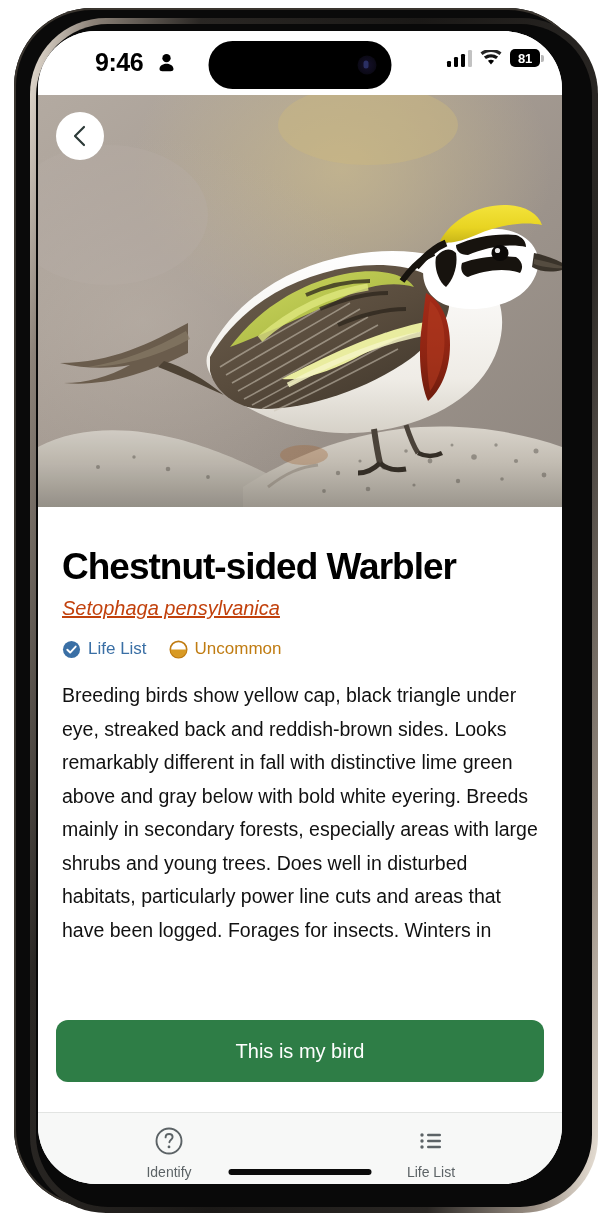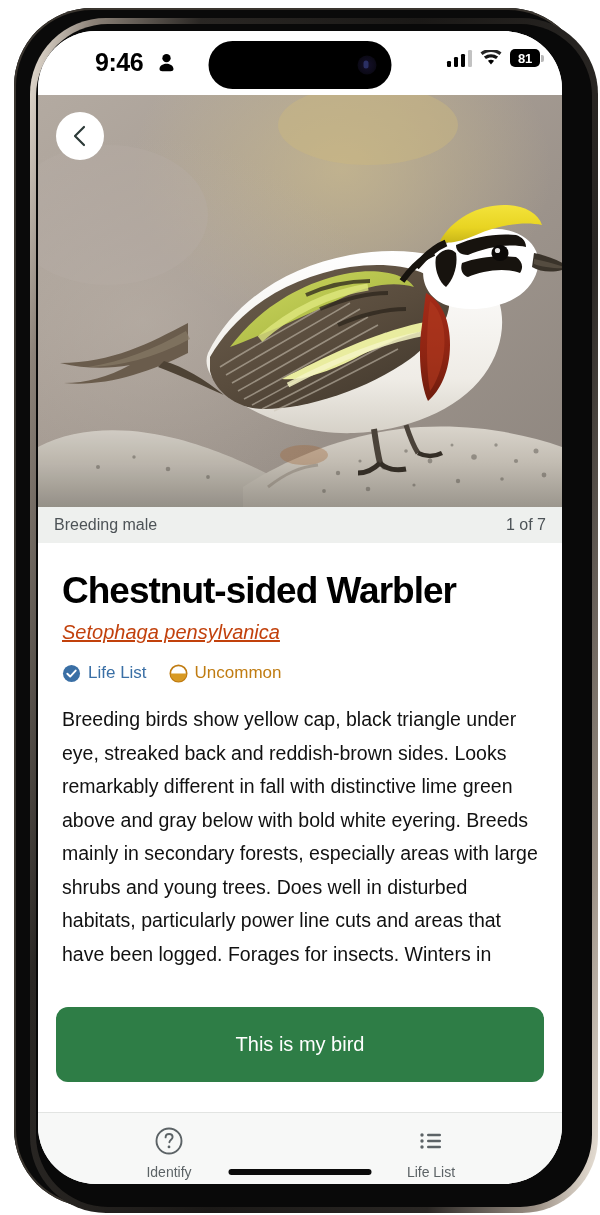--- a/index.html
+++ b/index.html
@@ -119,21 +119,21 @@
     background: #eef0ee;
     display: flex; align-items: center; justify-content: space-between;
     padding: 0 16px;
     font-size: 16px; color: #4d5357;
   }
 
   
   #content { padding: 28px 24px 0 24px; background:#fff; }
   #species-name {
     font-size: 37px; font-weight: bold; color: #000;
-    letter-spacing: -1px; line-height: 1.06;
+    letter-spacing: -1px; line-height: 1.06; margin-top: 12px;
   }
   #scientific-name {
     margin-top: 11px;
     font-size: 20px; font-style: italic; color: #c2410c; text-decoration: underline;
   }
   #badges { display: flex; align-items: center; gap: 22px; margin-top: 19px; }
   .badge { display: flex; align-items: center; gap: 7px; font-size: 17px; }
   #life-list-badge { color: #3a6fa5; }
   #uncommon-badge { color: #c07c12; }
   #description {
@@ -143,21 +143,21 @@
   }
 
   
   #cta-wrap {
     position: absolute; left: 0; right: 0; bottom: 92px;
     padding: 0 18px;
     background: linear-gradient(to bottom, rgba(255,255,255,0) 0%, #fff 14%, #fff 100%);
     padding-top: 12px; padding-bottom: 10px;
   }
   #cta-button {
-    height: 75px; border-radius: 12px;
+    height: 62px; border-radius: 12px;
     background: #2e7d46;
     display: flex; align-items: center; justify-content: center;
     color: #fff; font-size: 20px;
   }
 
   
   #tab-bar {
     position: absolute; left: 0; right: 0; bottom: 0;
     height: 72px;
     background: #f7f8f7;
@@ -358,24 +358,20 @@
       <path d="M380 358 C388 362 396 362 404 358" stroke="#342e26" stroke-width="4.5" fill="none"></path>
     </svg>
 
     <div id="back-button">
       <svg width="20" height="22" viewBox="0 0 20 22">
         <path d="M14 2 L5 11 L14 20" stroke="#2c3a38" stroke-width="2.2" fill="none" stroke-linecap="round" stroke-linejoin="round"></path>
       </svg>
     </div>
   </div>
 
-  <div id="caption-bar">
-    <span>Breeding male</span>
-    <span>1 of 7</span>
-  </div>
 
   <div id="content">
     <h1 id="species-name">Chestnut-sided Warbler</h1>
     <div id="scientific-name">Setophaga pensylvanica</div>
 
     <div id="badges">
       <div class="badge" id="life-list-badge">
         <svg width="19" height="19" viewBox="0 0 20 20">
           <circle cx="10" cy="10" r="9" fill="#3a6fa5"></circle>
           <path d="M5.6 10.3 L8.6 13.2 L14.4 6.9" stroke="#fff" stroke-width="2" fill="none" stroke-linecap="round" stroke-linejoin="round"></path>

